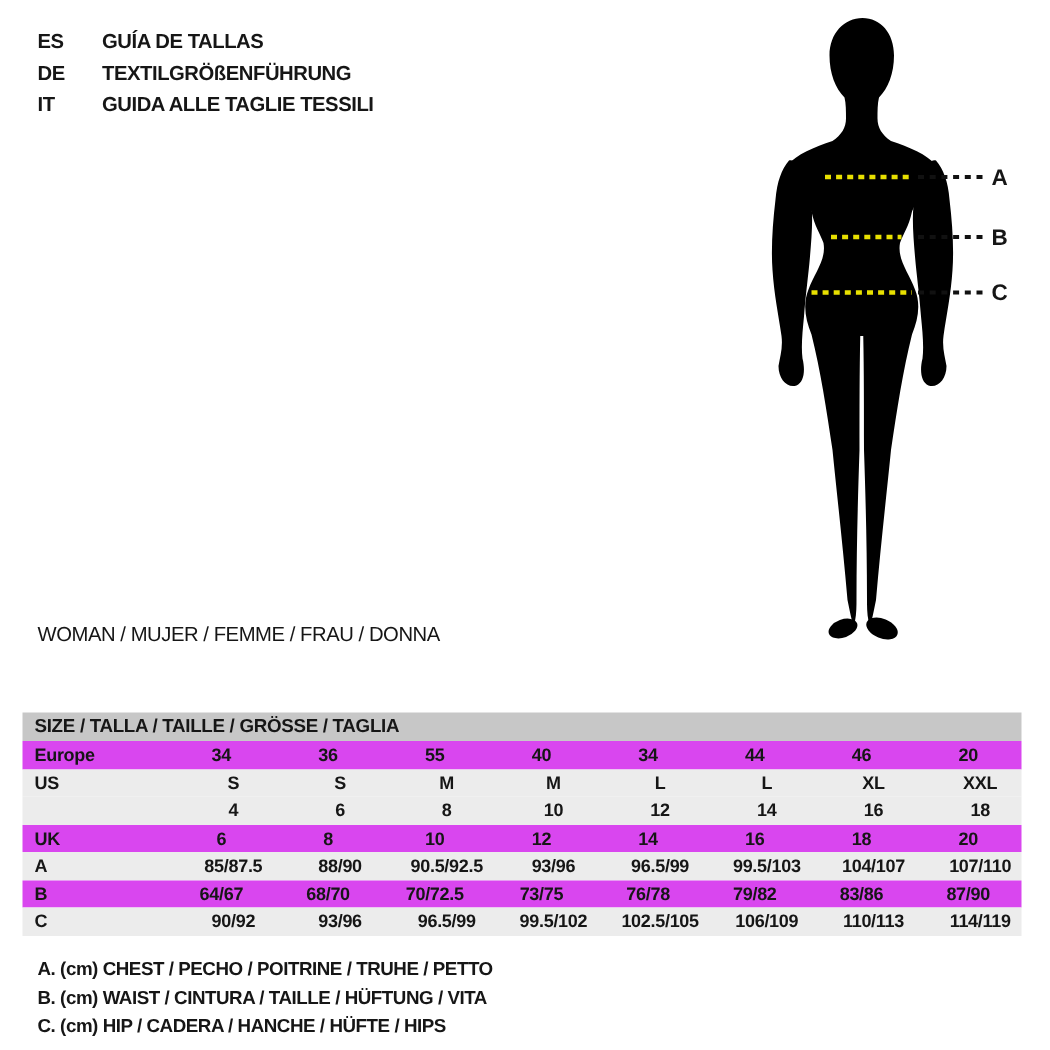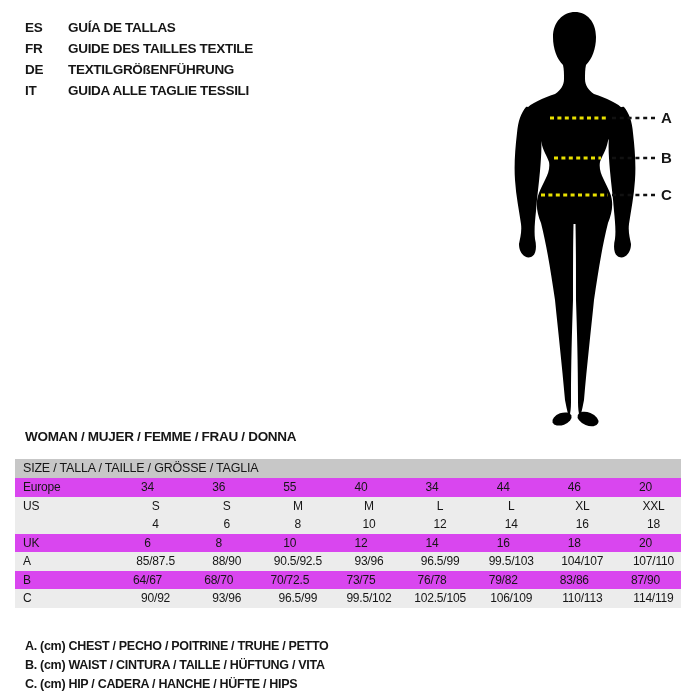--- a/index.html
+++ b/index.html
@@ -12,25 +12,25 @@
     overflow:hidden;
   }
   
   .lang-list{position:absolute;left:25px;top:17px;}
   .lang-row{display:flex;height:21px;align-items:center;
             font-size:13.5px;font-weight:bold;letter-spacing:-0.3px;}
   .lang-code{width:43px;}
   
   .figure{position:absolute;left:460px;top:10px;width:240px;height:430px;}
   
-  .section-title{position:absolute;left:25px;top:429px;
-                 font-size:13.5px;font-weight:bold;letter-spacing:-0.3px;}
-  
-  .size-table{position:absolute;left:15px;top:459px;width:666px;
-              font-size:12px;font-weight:normal;letter-spacing:-0.2px;}
+  .section-title{position:absolute;left:25px;top:415px;
+                 font-size:13.5px;font-weight:normal;letter-spacing:-0.3px;}
+  
+  .size-table{position:absolute;left:15px;top:475px;width:666px;
+              font-size:12px;font-weight:bold;letter-spacing:-0.2px;}
   .table-header{height:19px;line-height:19px;background:var(--header-gray,#c7c7c7);
                 padding-left:8px;font-size:12.5px;}
   .trow{display:grid;grid-template-columns:97px repeat(8,1fr);
         height:18.5px;align-items:center;}
   .trow.gray{background:var(--row-gray,#ececec);gap:16px;}
   .trow.white{background:#d946ef;}
   .rlabel{padding-left:8px;text-align:left;}
   .tcell{text-align:center;}
   
   .legend{position:absolute;left:25px;top:636px;}
@@ -40,24 +40,20 @@
 </style>
 </head>
 <body>
 
 <div class="page">
 
   <div class="lang-list">
     <div class="lang-row">
       <span class="lang-code">ES</span>
       <span class="lang-label">GUÍA DE TALLAS</span>
-    </div>
-    <div class="lang-row">
-      <span class="lang-code">FR</span>
-      <span class="lang-label">GUIDE DES TAILLES TEXTILE</span>
     </div>
     <div class="lang-row">
       <span class="lang-code">DE</span>
       <span class="lang-label">TEXTILGRÖßENFÜHRUNG</span>
     </div>
     <div class="lang-row">
       <span class="lang-code">IT</span>
       <span class="lang-label">GUIDA ALLE TAGLIE TESSILI</span>
     </div>
   </div>

